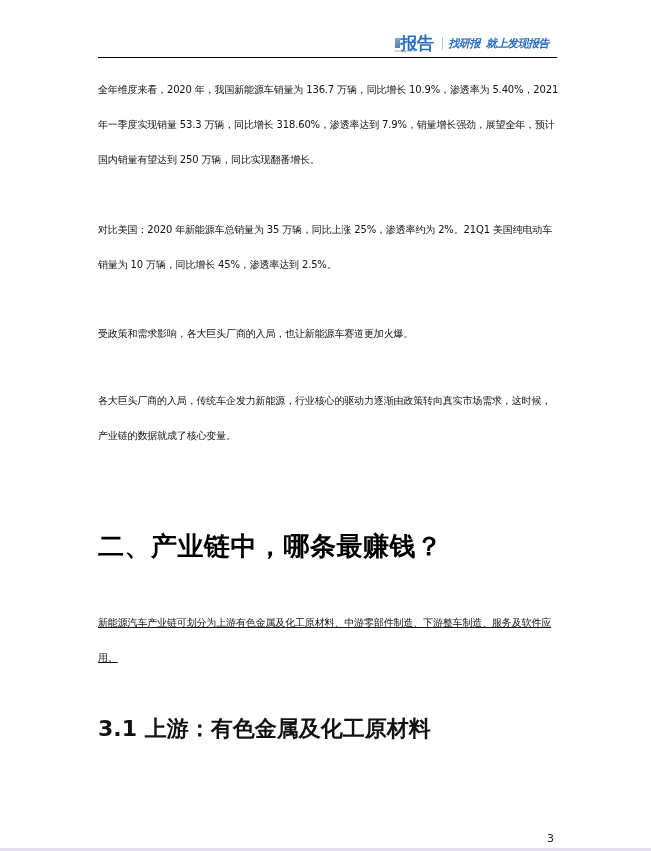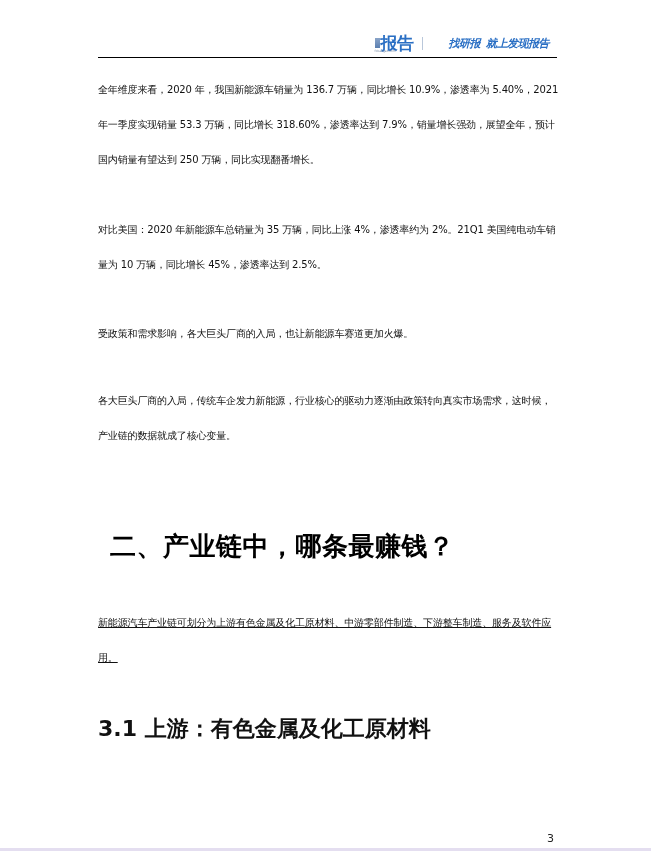--- a/index.html
+++ b/index.html
@@ -13,30 +13,30 @@
     .bottom-band { position: absolute; left: 0; top: 848px; width: 651px; height: 3px; background: #e4def0; }
 
     .header { position: absolute; left: 98px; top: 0; width: 459px; height: 59px; }
     .header-rule { position: absolute; left: 0; top: 57px; width: 459px; height: 1px; background: #000; }
     .brand { position: absolute; right: 8px; top: 35px; display: flex; align-items: center; height: 16px; }
     .brand-logo { display: flex; align-items: flex-start; margin-right: 4px; position: relative; }
     .brand-logo-mark { width: 5px; height: 10px; background: linear-gradient(#8aa4c8, #5a7fb0); margin-right: 1px; margin-top: 1px; }
     .brand-logo-text { font-size: 17px; font-weight: bold; color: #2a6fc4; line-height: 12px; letter-spacing: -0.5px; }
     .brand-sub { position: absolute; left: 0; top: 12px; font-size: 3px; color: #7a8ea8; white-space: nowrap; }
     .brand-sep { width: 1px; height: 13px; background: #b9c7da; margin: 0 6px 0 4px; }
-    .brand-slogan { font-size: 11px; font-weight: bold; font-style: italic; color: #2a6fc4; letter-spacing: -0.5px; white-space: nowrap; margin-left: 20px; }
+    .brand-slogan { font-size: 11px; font-weight: bold; font-style: italic; color: #2a6fc4; letter-spacing: -0.5px; white-space: nowrap; }
     .brand-slogan span + span { margin-left: 6px; }
 
     .content { position: absolute; left: 98px; top: 0; width: 462px; }
     .para {
       position: absolute; left: 0; width: 462px;
       font-size: 10px; line-height: 35px; color: #111;
       letter-spacing: -0.15px; margin: 0;
     }
-    .h2 { position: absolute; left: 12px; margin: 0; font-size: 26px; font-weight: bold; color: #000; letter-spacing: 0.5px; white-space: nowrap; }
+    .h2 { position: absolute; left: 0; margin: 0; font-size: 26px; font-weight: bold; color: #000; letter-spacing: 0.5px; white-space: nowrap; }
     .h3 { position: absolute; left: 0; margin: 0; font-size: 22px; font-weight: bold; color: #111; white-space: nowrap; }
     .page-num { position: absolute; left: 547px; top: 832px; font-size: 11px; color: #222; }
   </style>
 </head>
 <body>
 
 <div class="page">
 
   <div class="header">
     <div class="brand">
@@ -48,21 +48,21 @@
       <div class="brand-sep"></div>
       <div class="brand-slogan">
         <span>找研报</span><span>就上发现报告</span>
       </div>
     </div>
     <div class="header-rule"></div>
   </div>
 
   <div class="content">
     <p class="para" style="top:72px;">全年维度来看，2020 年，我国新能源车销量为 136.7 万辆，同比增长 10.9%，渗透率为 5.40%，2021 年一季度实现销量 53.3 万辆，同比增长 318.60%，渗透率达到 7.9%，销量增长强劲，展望全年，预计国内销量有望达到 250 万辆，同比实现翻番增长。</p>
-    <p class="para" style="top:212px;">对比美国：2020 年新能源车总销量为 35 万辆，同比上涨 4%，渗透率约为 2%。21Q1 美国纯电动车销量为 10 万辆，同比增长 45%，渗透率达到 2.5%。</p>
+    <p class="para" style="top:212px;">对比美国：2020 年新能源车总销量为 35 万辆，同比上涨 25%，渗透率约为 2%。21Q1 美国纯电动车销量为 10 万辆，同比增长 45%，渗透率达到 2.5%。</p>
     <p class="para" style="top:316px;">受政策和需求影响，各大巨头厂商的入局，也让新能源车赛道更加火爆。</p>
     <p class="para" style="top:383px;">各大巨头厂商的入局，传统车企发力新能源，行业核心的驱动力逐渐由政策转向真实市场需求，这时候，产业链的数据就成了核心变量。</p>
 
     <h2 class="h2" style="top:529px;">二、产业链中，哪条最赚钱？</h2>
 
     <p class="para" style="top:605px;text-decoration:underline;">新能源汽车产业链可划分为上游有色金属及化工原材料、中游零部件制造、下游整车制造、服务及软件应用。</p>
 
     <h3 class="h3" style="top:714px;">3.1  上游：有色金属及化工原材料</h3>
   </div>
 

